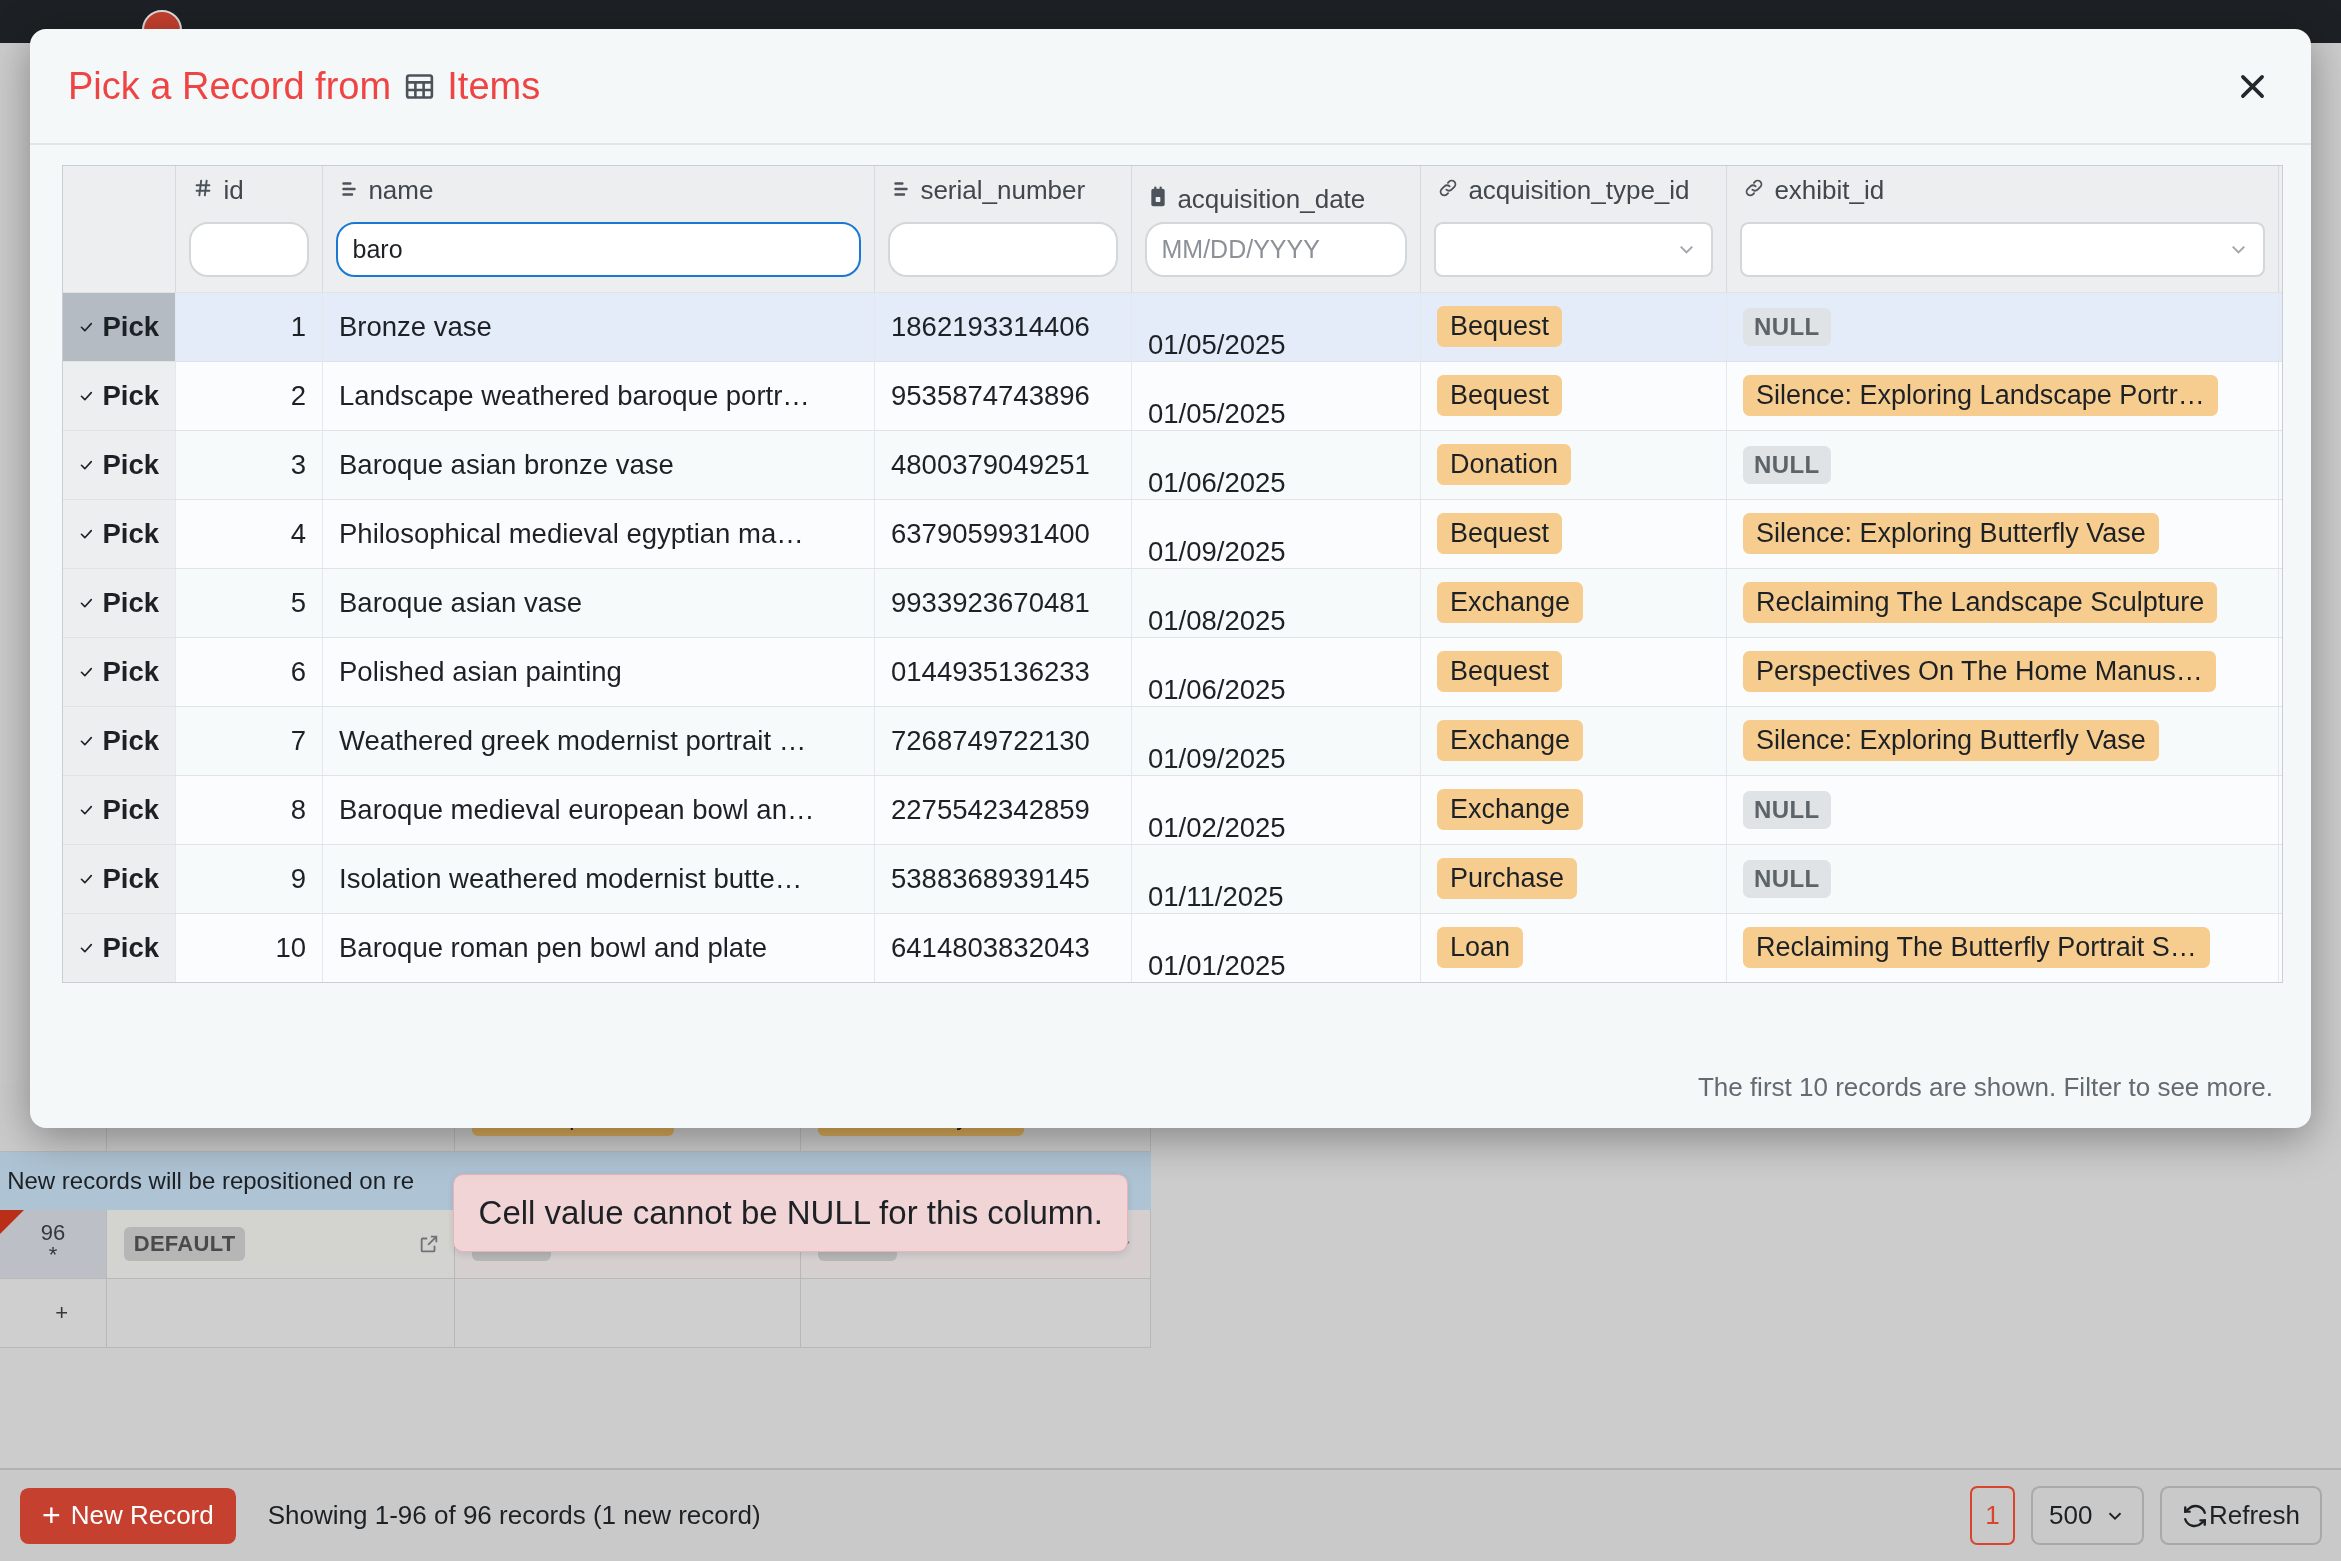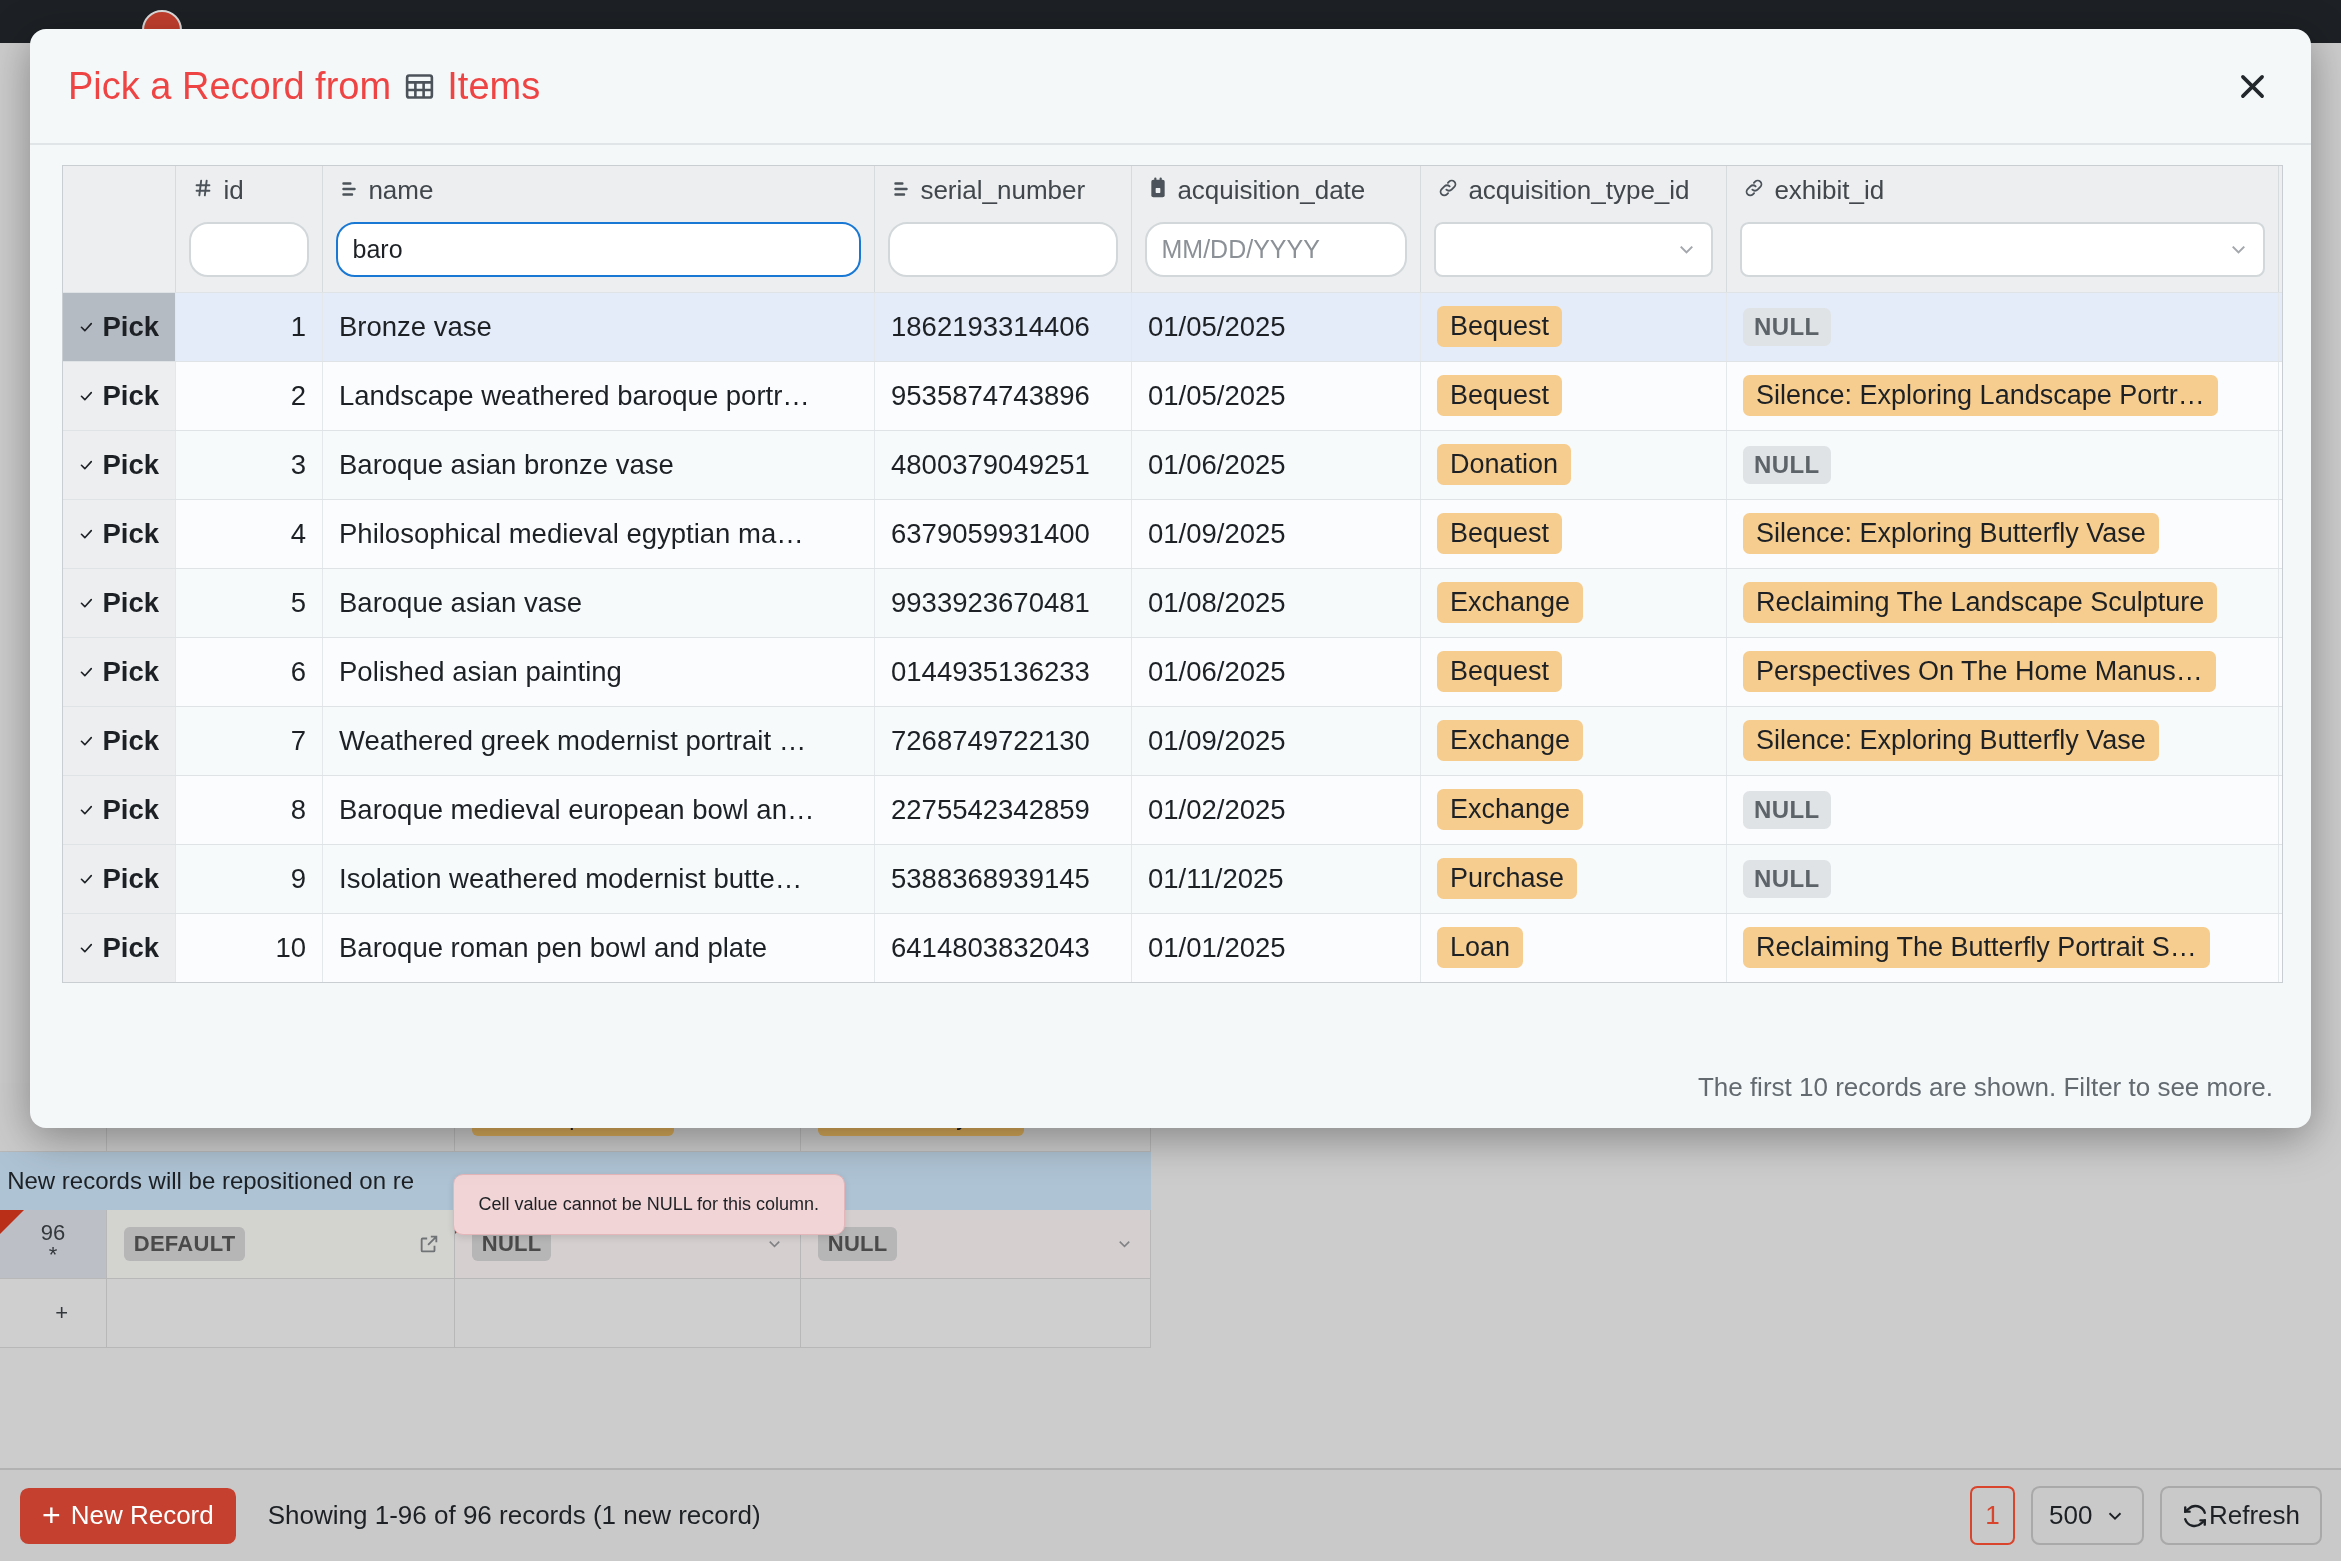--- a/index.html
+++ b/index.html
@@ -73,21 +73,21 @@
   }
   .info-strip {
     position: absolute; left: 0; top: 1152px; width: 1151px; height: 58px;
     background: #aec3d4; display: flex; align-items: center;
     padding-left: 7.2px; font-size: 24px; color: #1d2125;
     white-space: nowrap; overflow: hidden;
   }
   .tooltip-err {
     position: absolute; left: 453px; top: 1174px;
     background: #f0d4d6; border: 1.4px solid #e4b6ba; border-radius: 10px;
-    padding: 19px 24.6px; font-size: 18px; color: #1d2125;
+    padding: 19px 24.6px; font-size: 33px; color: #1d2125;
     box-shadow: 0 2.2px 7.2px rgba(0,0,0,.10);
     white-space: nowrap;
   }
 
   
   .statusbar {
     position: absolute; left: 0; bottom: 0; width: 2342px; height: 93px;
     background: #c9c9c9; border-top: 2.2px solid #b2b2b2;
     display: flex; align-items: center; padding: 0 20px;
   }
@@ -186,21 +186,21 @@
   .pg-c > span.txt { overflow: hidden; text-overflow: ellipsis; white-space: nowrap; display:block; width:100%; }
   .pick-cell {
     background: #eceeef; color: #1d2125; font-weight: bold;
     justify-content: flex-start; gap: 8.7px; cursor: pointer;
   }
   .pg-row.selected .pick-cell { background: #b5bbc2; }
   .col-pick { width: 113px; flex: 0 0 113px; }
   .col-id   { width: 147px; flex: 0 0 147px; }
   .col-name { width: 552px; flex: 0 0 552px; }
   .col-serial { width: 257px; flex: 0 0 257px; }
-  .col-date { width: 289px; flex: 0 0 289px; }
+  .col-date { width: 289px; flex: 0 0 289px; align-items: flex-end; }
   .col-type { width: 306px; flex: 0 0 306px; }
   .col-exh  { width: 552px; flex: 0 0 552px; }
 
   .badge-amber {
     background: #f6cd8e; color: #1d2125; border-radius: 6.5px;
     padding: 5.8px 13px; font-size: 27px; line-height: 1.1;
     max-width: 100%; overflow: hidden; text-overflow: ellipsis; white-space: nowrap;
   }
   .badge-null {
     background: #e0e3e6; color: #5d6469; border-radius: 6.5px;

